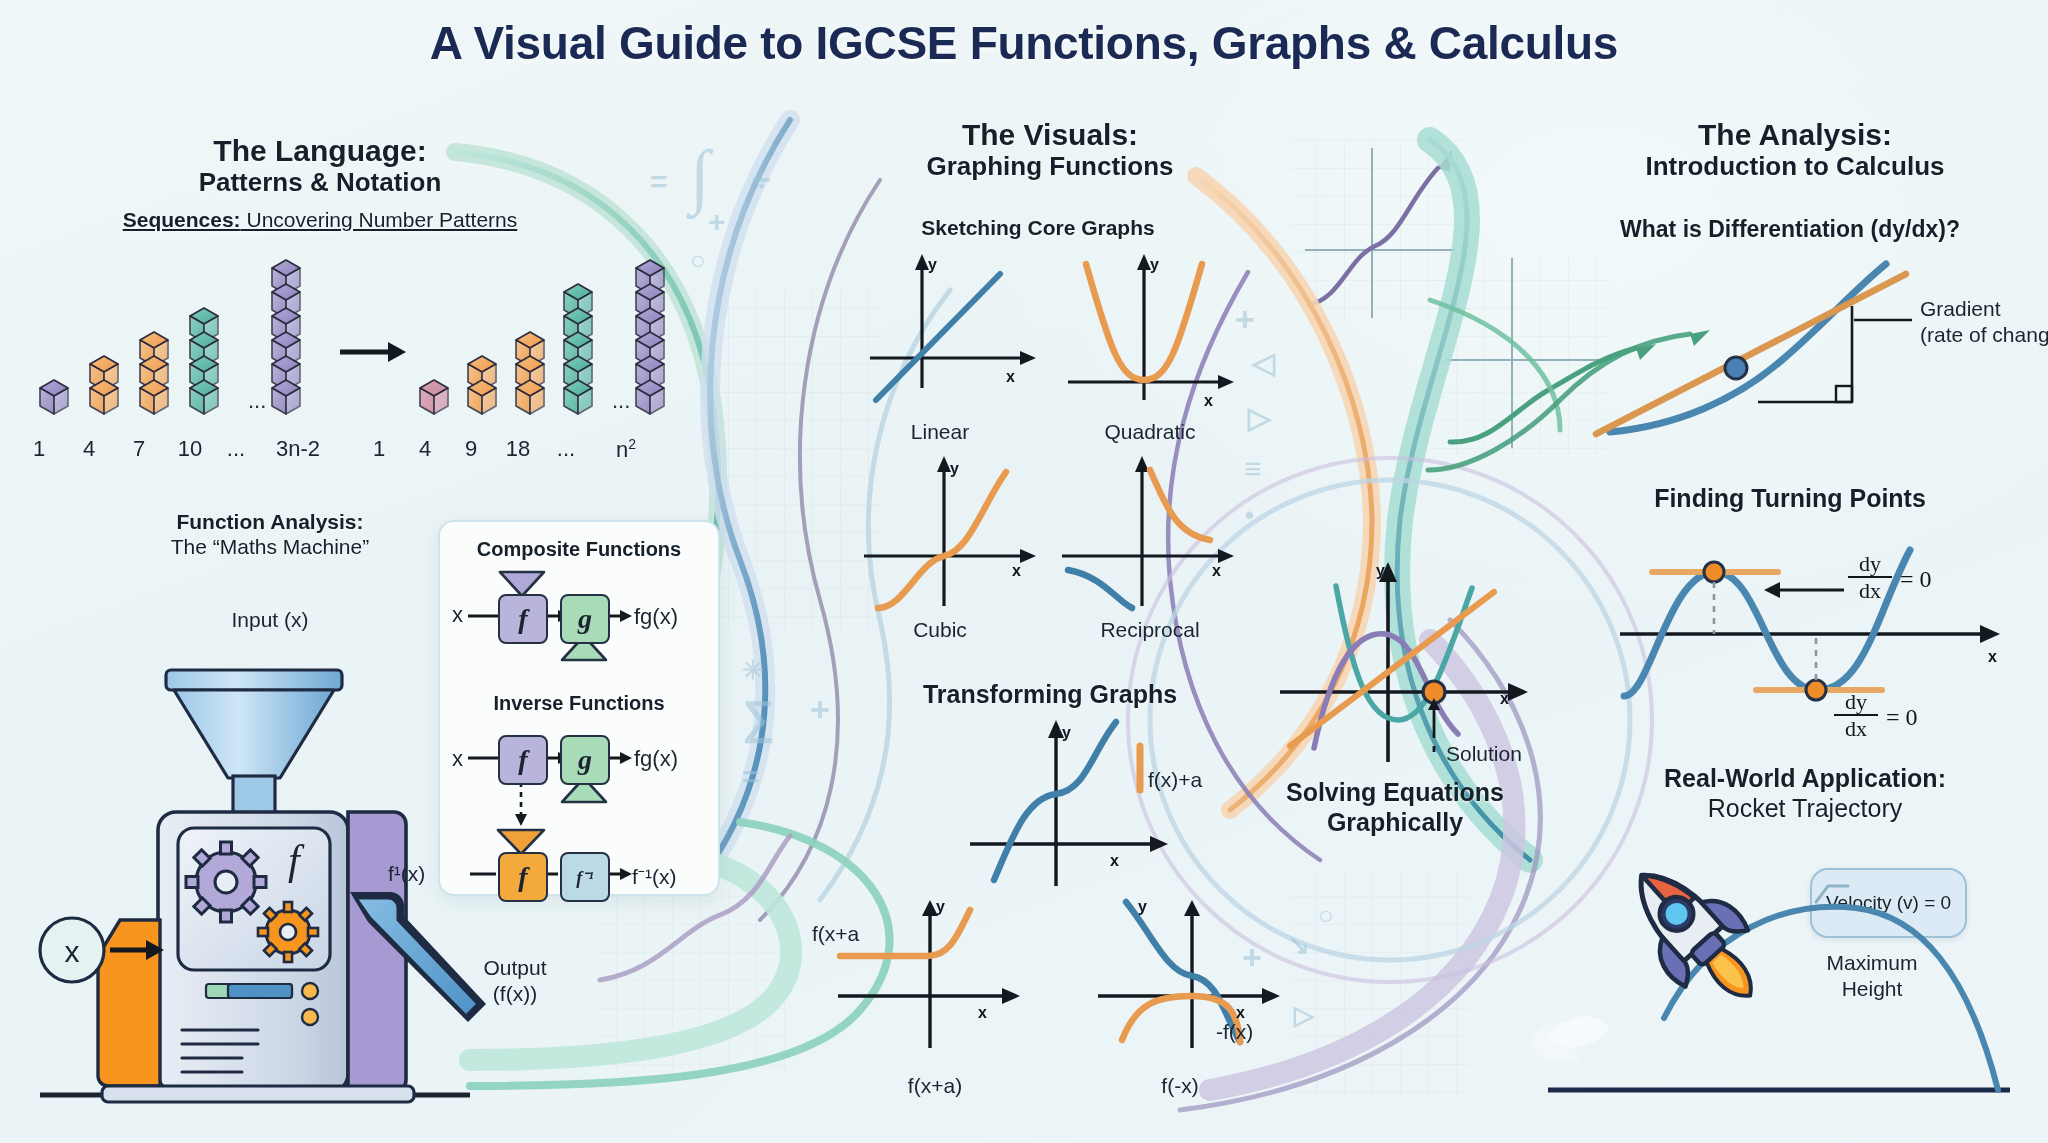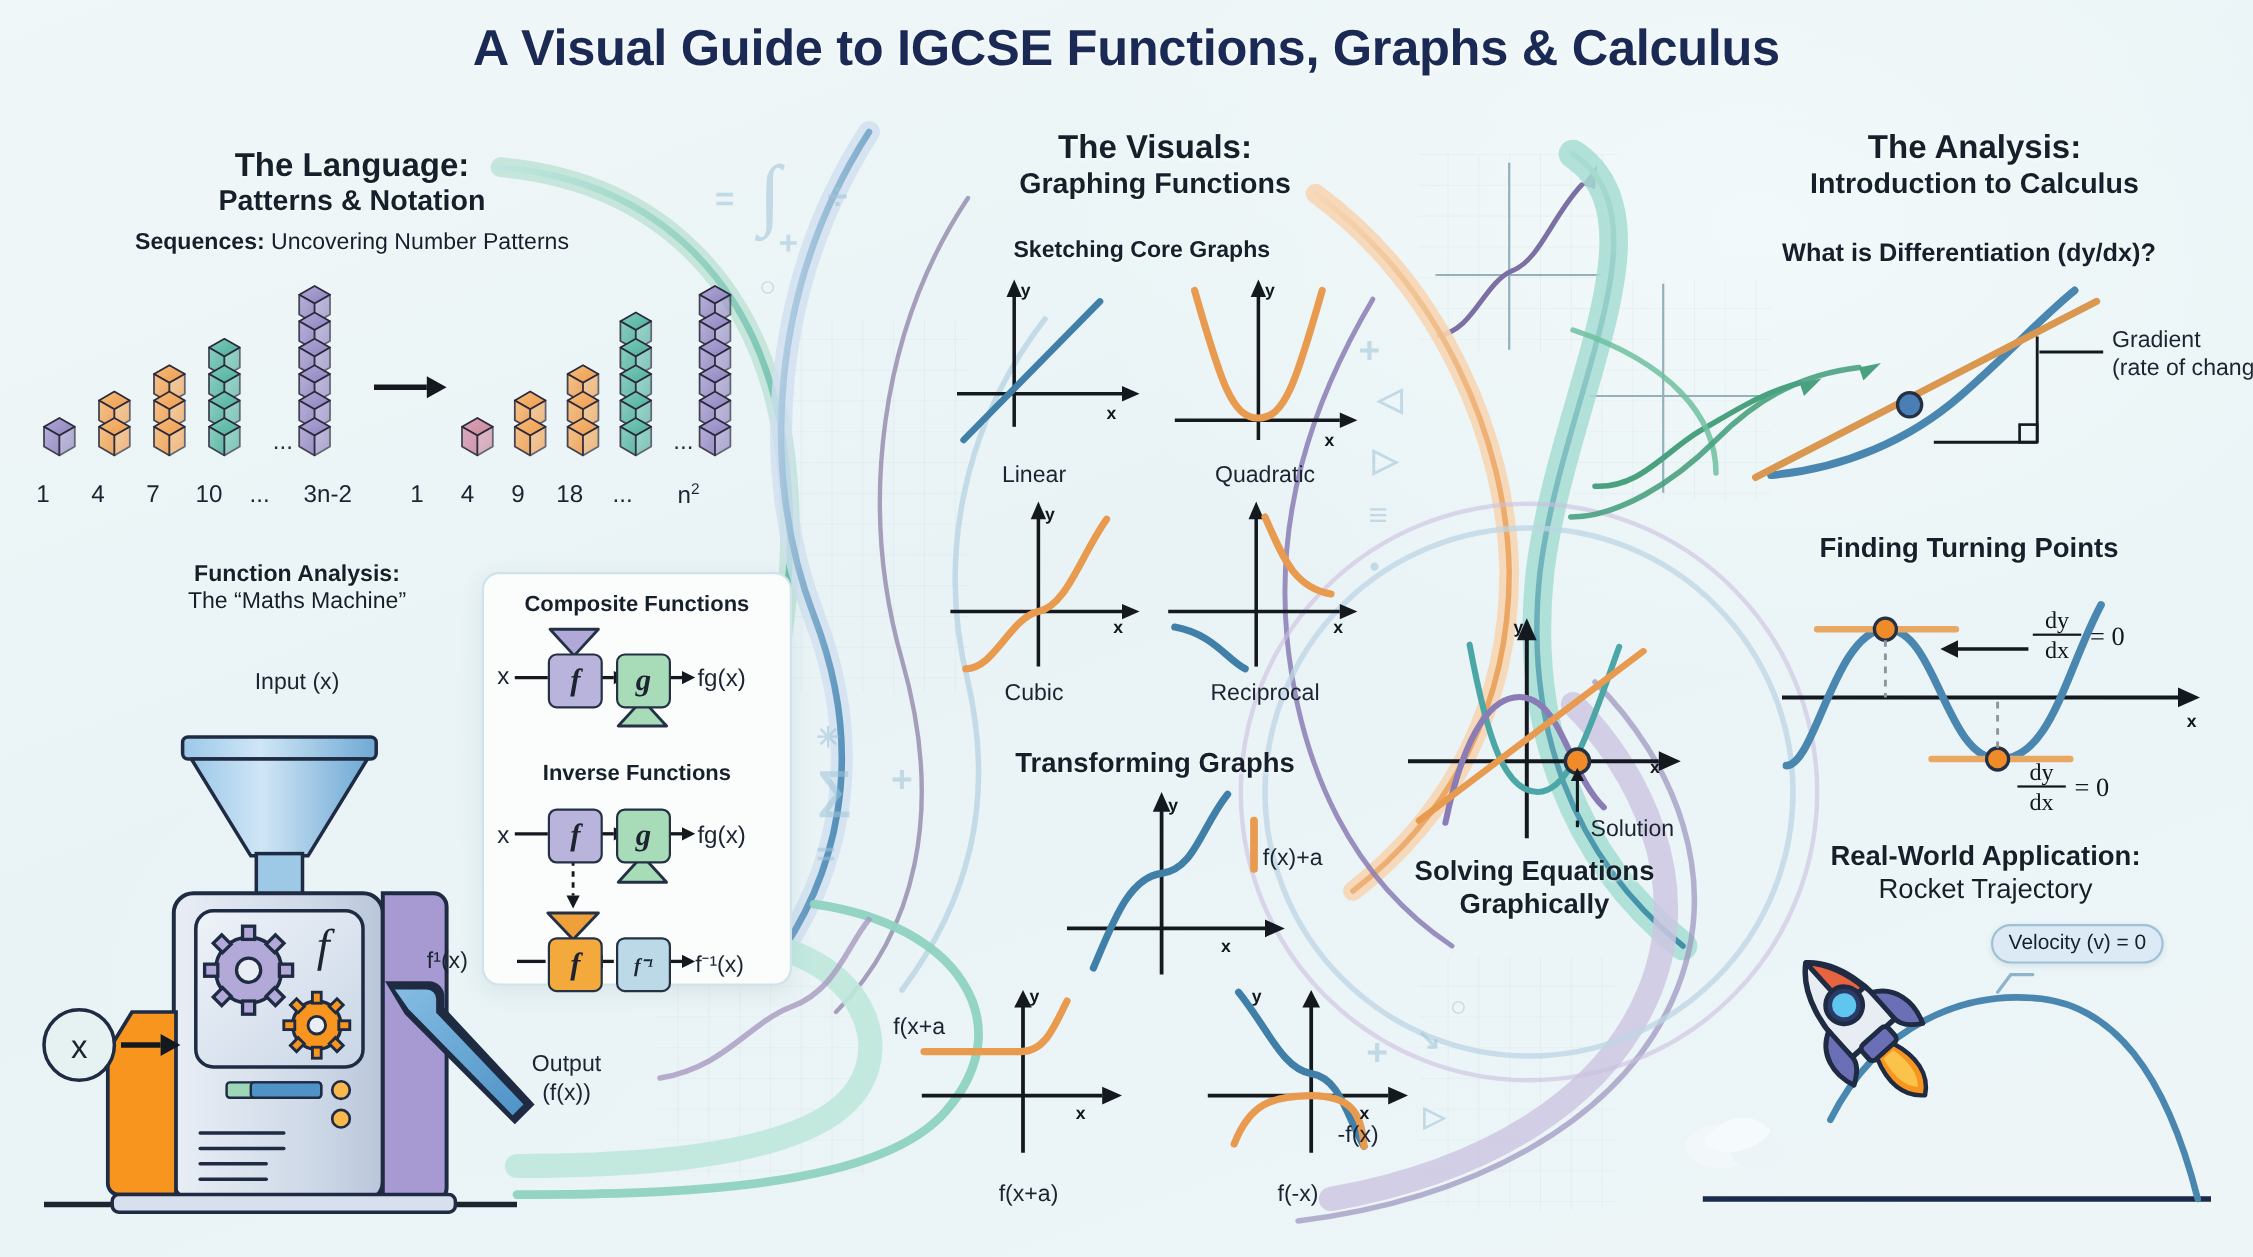--- a/index.html
+++ b/index.html
@@ -61,22 +61,23 @@
         font-style:italic;font-weight:bold;font-size:28px;color:#1b2430;
         font-family:"Liberation Serif", serif;}
   .fbox.purple{background:#b9b4dc;}
   .fbox.green{background:#a8dcb8;}
   .fbox.orange{background:#f4a93c;}
   .fbox.ltblue{background:#bcd9e8;}
   .mini{position:absolute;font-size:22px;color:#1b2430;}
 
   .badge{
     position:absolute;background:#dbeaf4;border:2px solid #9dc1d6;border-radius:18px;
-    font-size:19px;color:#16202b;padding:5px 14px;white-space:nowrap;
+    font-size:19px;color:#16202b;padding:22px 14px;white-space:nowrap;
     box-shadow:0 2px 6px rgba(60,100,130,.12);
+    margin-top:28px;
   }
   .frac{position:absolute;text-align:center;font-family:"Liberation Serif", serif;font-size:22px;color:#11161d;}
   .frac .num{display:block;line-height:1.05;}
   .frac .bar{display:block;border-top:2px solid #11161d;margin:1px 0;}
   .frac .den{display:block;line-height:1.05;}
   .eq0{position:absolute;font-size:24px;font-family:"Liberation Serif", serif;color:#11161d;}
 </style>
 </head>
 <body>
 
@@ -184,21 +185,21 @@
   </div>
   <div class="col-head" style="left:790px;top:118px;width:520px;">
     <span class="l1">The Visuals:</span>
     <span class="l2">Graphing Functions</span>
   </div>
   <div class="col-head" style="left:1540px;top:118px;width:510px;">
     <span class="l1">The Analysis:</span>
     <span class="l2">Introduction to Calculus</span>
   </div>
 
-  <div class="sub-head" style="left:20px;top:208px;width:600px;">
+  <div class="sub-head" style="left:20px;top:208px;width:600px;text-decoration:underline;">
     <span>Sequences:</span><span class="reg"> Uncovering Number Patterns</span>
   </div>
 
   <svg class="abs" style="left:20px;top:240px;" width="620" height="190">
     <defs>
       <linearGradient id="cPurp" x1="0" y1="0" x2="1" y2="1">
           <stop offset="0%" stop-color="#b0a8d6"></stop>
           <stop offset="100%" stop-color="#8d83bd"></stop>
         </linearGradient>
       <linearGradient id="cOr" x1="0" y1="0" x2="1" y2="1">
@@ -695,14 +696,18 @@
       <path d="M14 60 C-6 70 -10 92 -2 112 C8 106 14 100 14 92 Z" fill="#6b6fb5" stroke="#1e2b43" stroke-width="4.5" stroke-linejoin="round"></path>
       <path d="M66 60 C86 70 90 92 82 112 C72 106 66 100 66 92 Z" fill="#6b6fb5" stroke="#1e2b43" stroke-width="4.5" stroke-linejoin="round"></path>
 
       <rect x="24" y="90" width="32" height="18" rx="5" fill="#6b6fb5" stroke="#1e2b43" stroke-width="4.5"></rect>
 
       <path d="M30 108 C22 130 24 150 40 162 C56 150 58 130 50 108 Z" fill="#f7951f" stroke="#1e2b43" stroke-width="4" stroke-linejoin="round"></path>
       <path d="M34 112 C30 130 32 144 40 152 C48 144 50 130 46 112 Z" fill="#fbc34b"></path>
     </g>
   </svg>
 
+  <div class="lbl-lg" style="left:1782px;top:950px;width:180px;line-height:1.25;">
+    <div>Maximum</div>
+    <div>Height</div>
+  </div>
 
 </div>
 
 </body></html>

